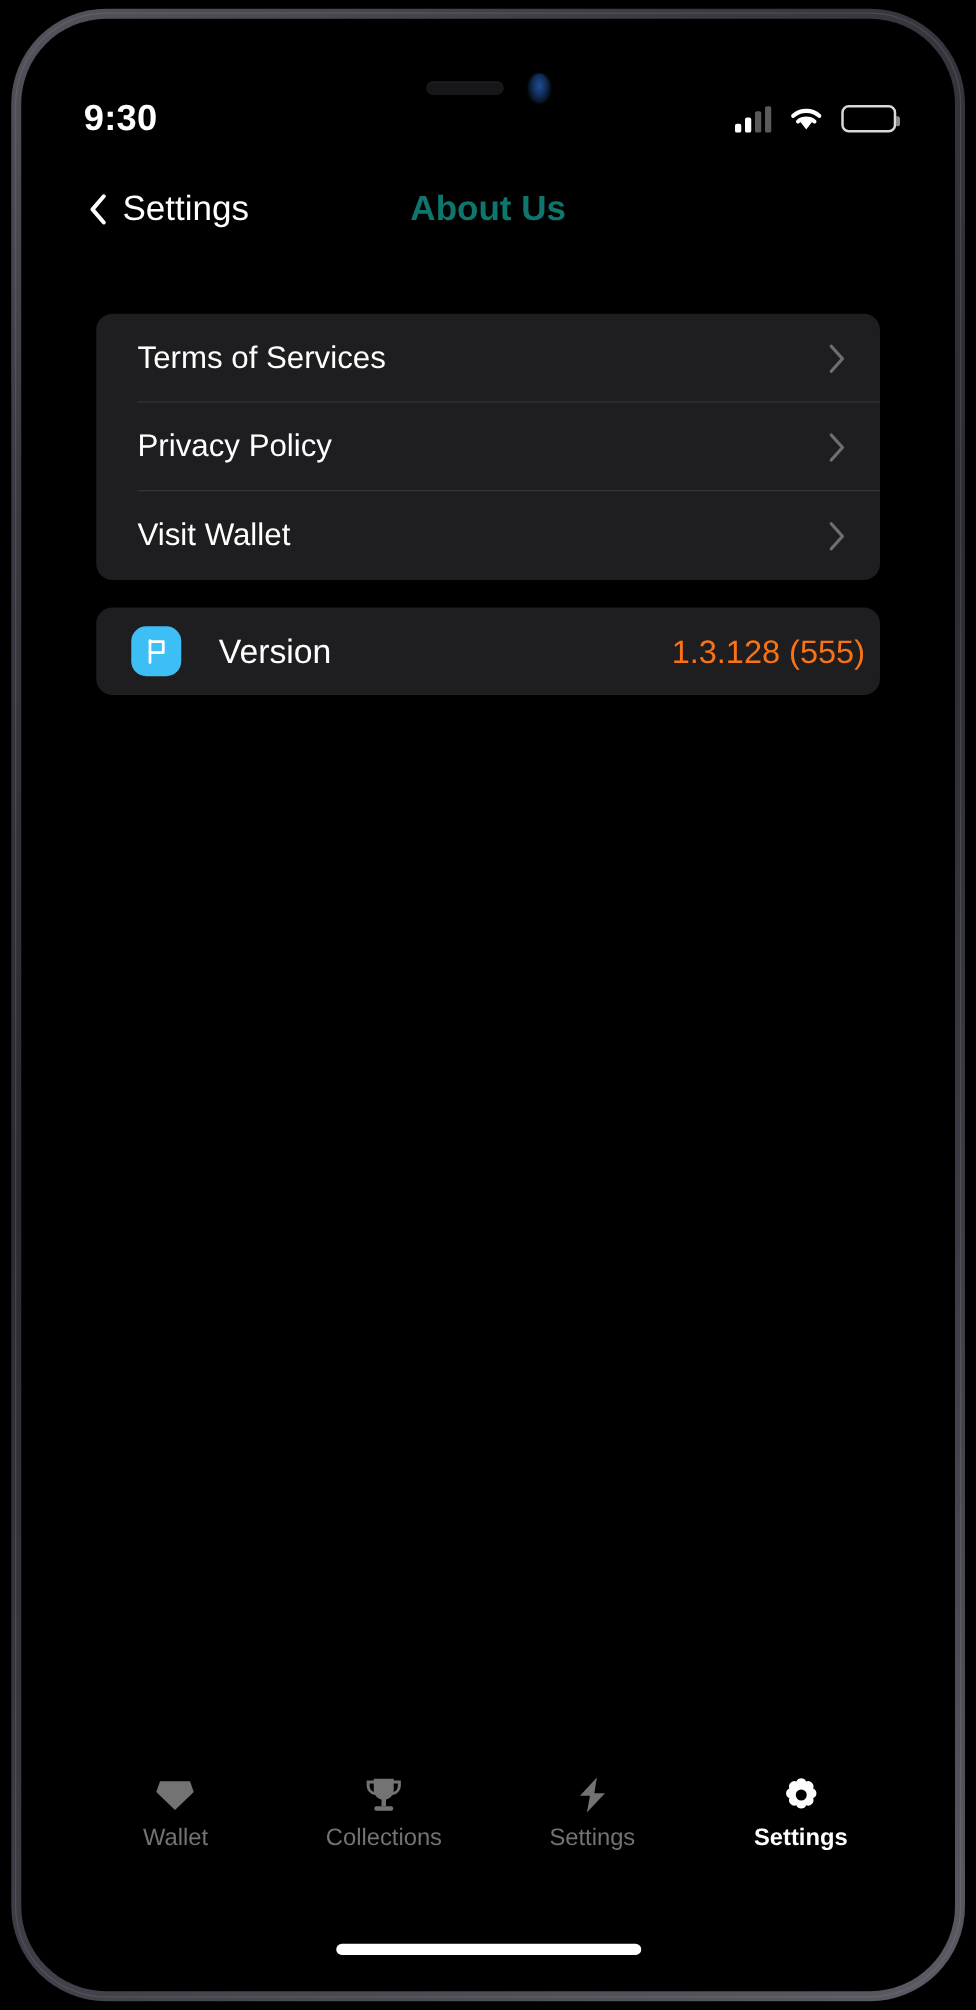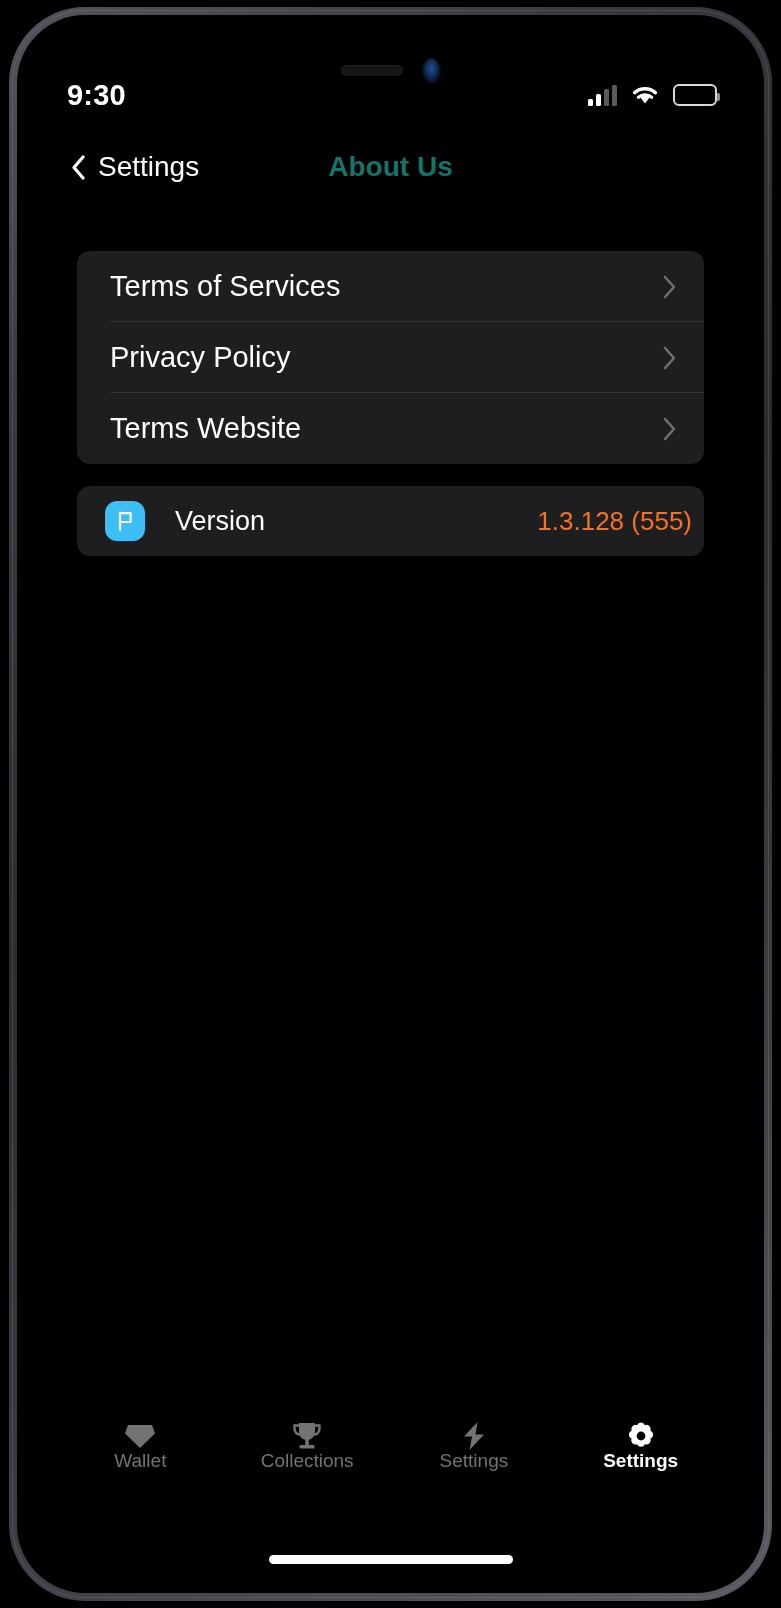--- a/index.html
+++ b/index.html
@@ -201,21 +201,21 @@
     position: relative;
     height: 71px;
     display: flex;
     align-items: center;
     padding: 0 28px 0 33px;
     box-sizing: border-box;
     cursor: pointer;
   }
   .list-row .row-label {
     flex: 1;
-    font-size: 29px;
+    font-size: 25px;
     color: #ffffff;
     line-height: 1;
   }
   .list-row .sep {
     position: absolute;
     left: 33px;
     right: 0;
     bottom: 0;
     height: 1px;
     background: #333336;
@@ -264,20 +264,21 @@
     display: flex;
     align-items: flex-start;
     padding: 0 40px;
     box-sizing: border-box;
   }
   .tab-item {
     flex: 1;
     display: flex;
     flex-direction: column;
     align-items: center;
+    gap: 10px;
     cursor: pointer;
     color: #737373;
   }
   .tab-item.active { color: #ffffff; }
   .tab-icon { display: block; height: 30px; }
   .tab-label {
     font-size: 19px;
     line-height: 1;
   }
   .tab-item.active .tab-label { font-weight: bold; }
@@ -350,21 +351,21 @@
 
         <div class="list-row">
           <span class="row-label">Privacy Policy</span>
           <svg class="chev-right" viewBox="0 0 13 24">
             <path d="M2 2 L11 12 L2 22" stroke="#6e6e72" stroke-width="2.6" fill="none" stroke-linecap="round" stroke-linejoin="round"></path>
           </svg>
           <span class="sep"></span>
         </div>
 
         <div class="list-row">
-          <span class="row-label">Terms Website</span>
+          <span class="row-label">Visit Wallet</span>
           <svg class="chev-right" viewBox="0 0 13 24">
             <path d="M2 2 L11 12 L2 22" stroke="#6e6e72" stroke-width="2.6" fill="none" stroke-linecap="round" stroke-linejoin="round"></path>
           </svg>
 
         </div>
 
       </div>
 
       <div class="card">
         <div class="version-row">

